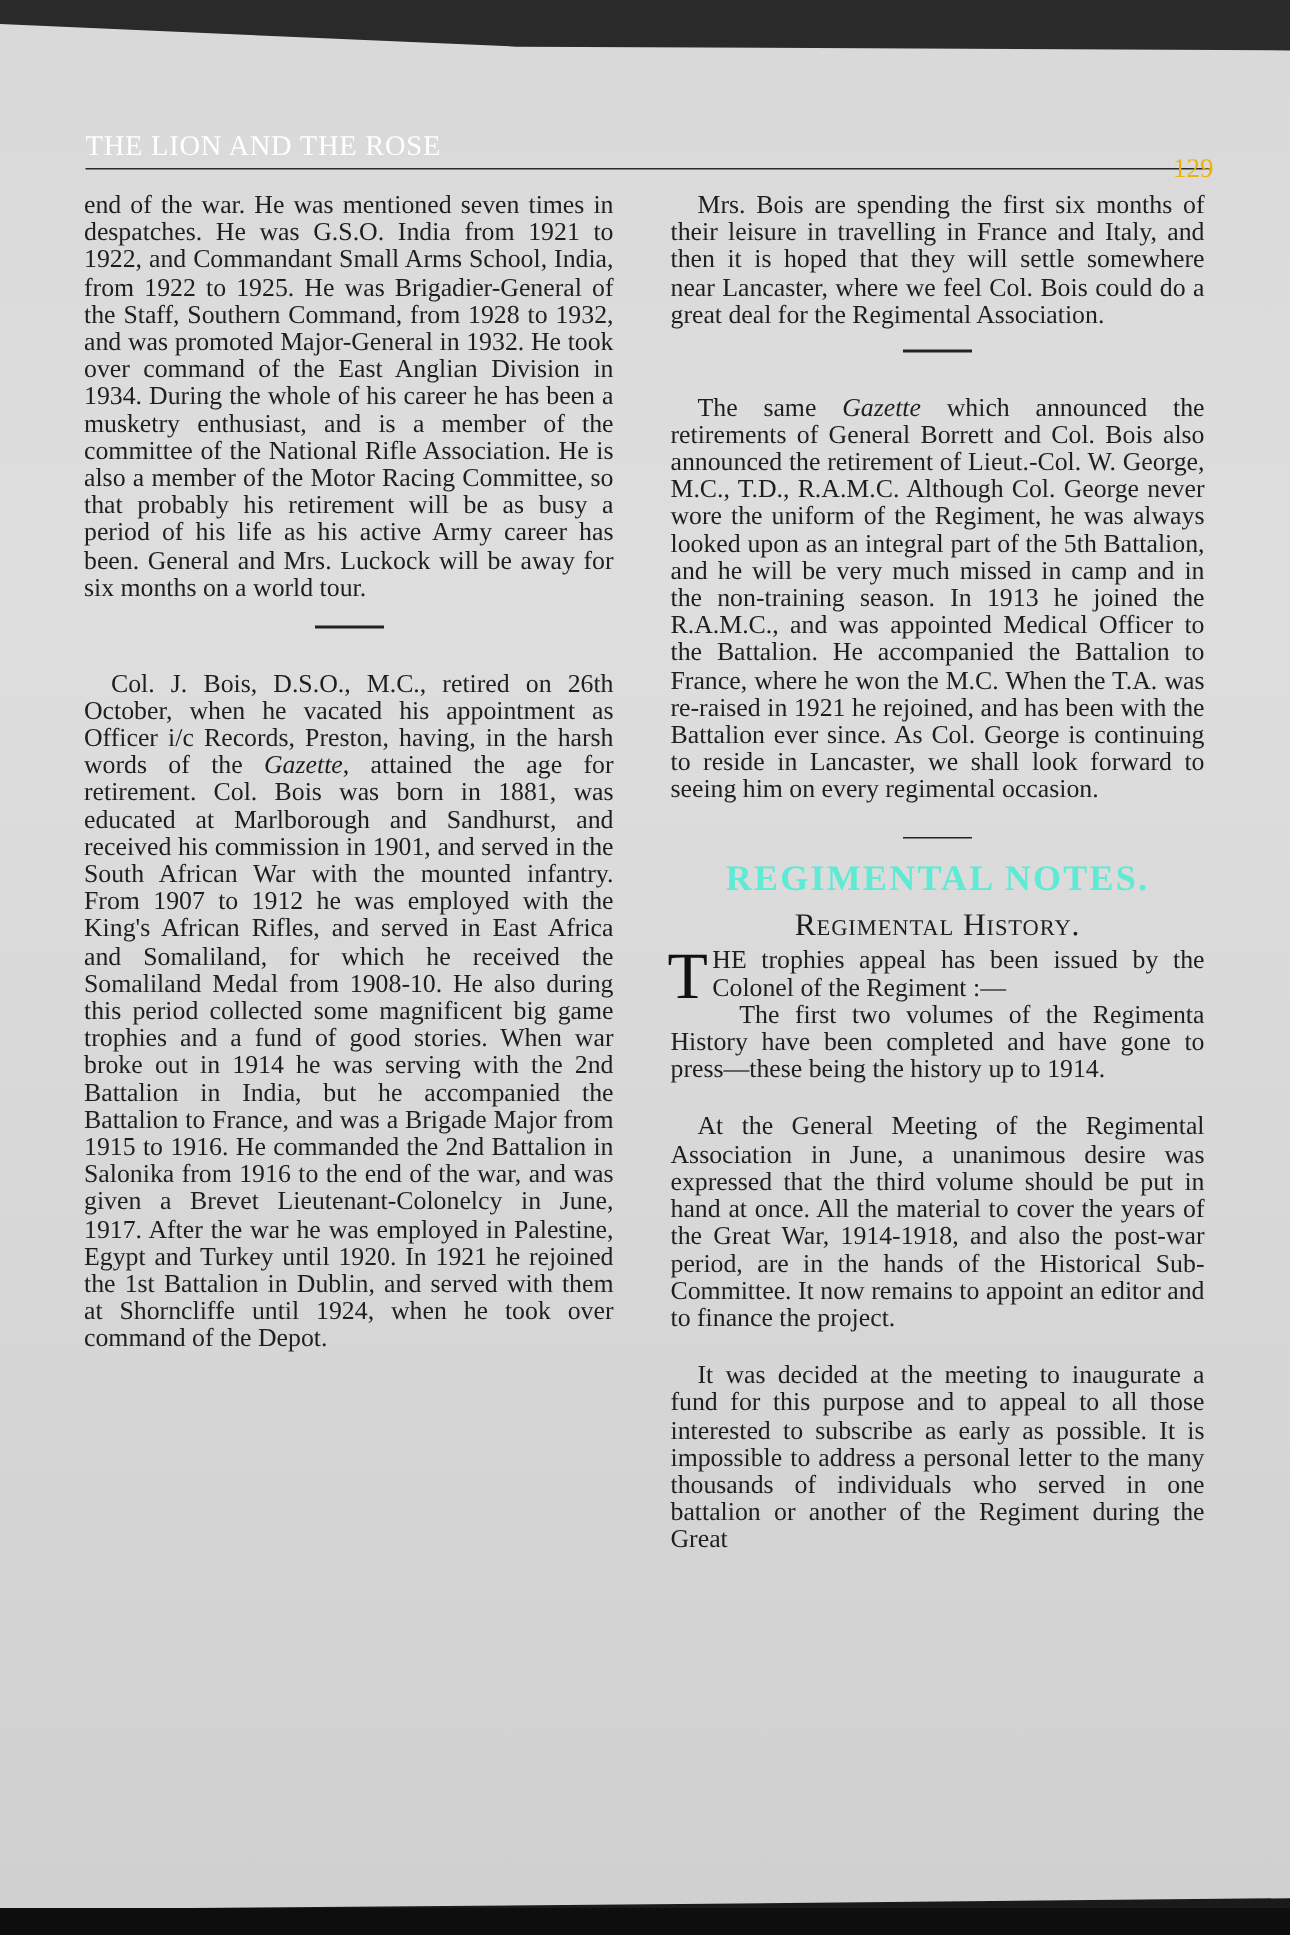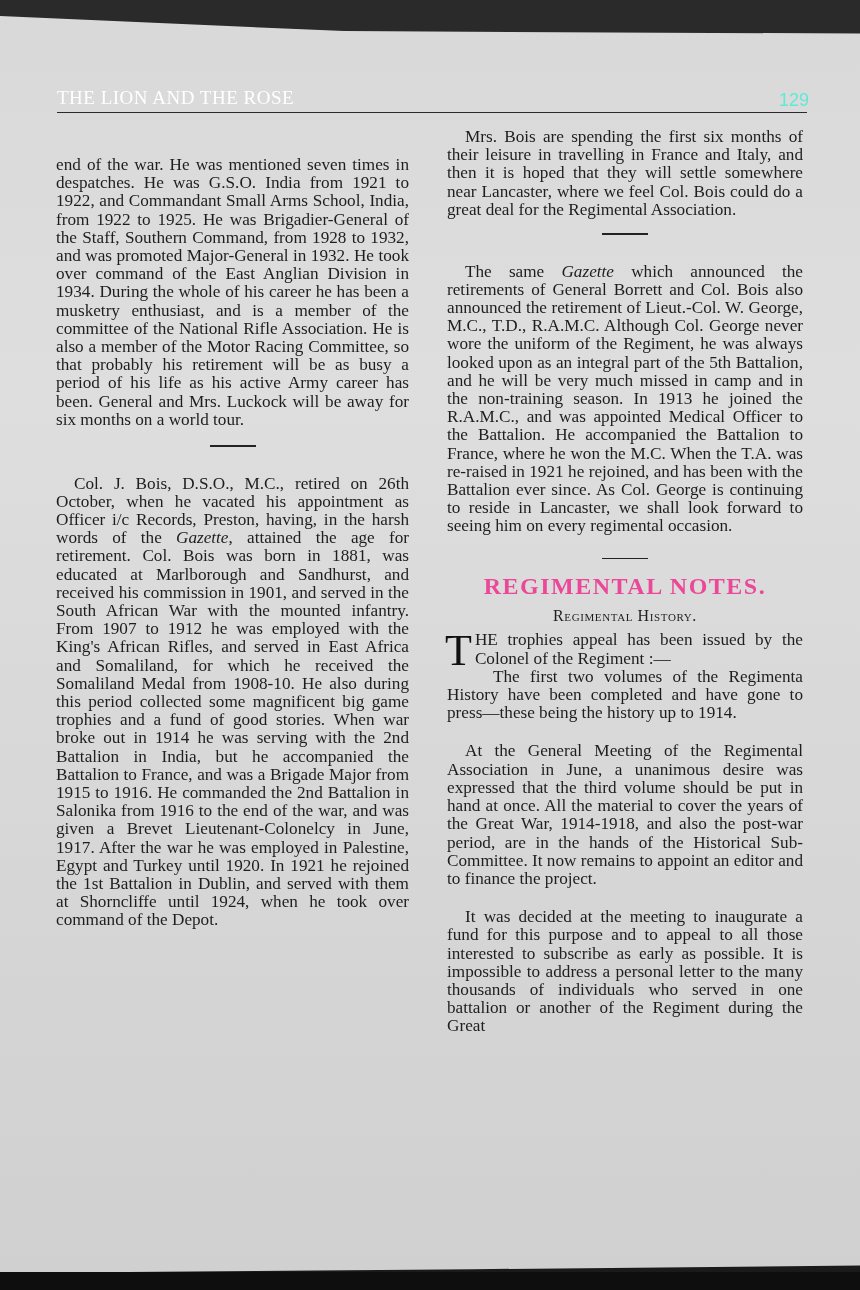--- a/index.html
+++ b/index.html
@@ -23,44 +23,44 @@
   }
   .header {
     position: absolute; left: 57px; top: 86px; width: 750px; height: 26px;
     border-bottom: 1.5px solid #2a2a2a;
   }
   .running-title {
     position: absolute; left: 0; right: 0; top: 1px; text-align: left;
     font-family: "Liberation Serif", serif; font-size: 19px; letter-spacing: 0.5px; color: #ffffff;
   }
   .page-number {
-    position: absolute; right: -2px; top: 4px;
-    font-family: Liberation Sans, sans-serif; font-size: 18px; color: #5eead4;
+    position: absolute; right: -2px; top: 16px;
+    font-family: Liberation Serif, serif; font-size: 18px; color: #eab308;
   }
   .column {
     position: absolute; top: 128px; color: #1e1e1e;
     font-family: "Liberation Serif", serif;
     font-size: 17.2px; line-height: 18.2px;
     text-align: justify;
   }
   .col-left { left: 56px; width: 353px; }
   .col-right { left: 447px; width: 356px; }
   .para { margin: 0; text-indent: 18px; }
-  .para.noindent { text-indent: 0; margin-top: 28px; }
+  .para.noindent { text-indent: 0; }
   .para + .para { margin-top: 20px; }
   .rule {
     width: 46px; height: 1.5px; background: #222; margin: 16px auto 28px auto;
   }
   .rule.short { margin: 14px auto 28px auto; }
   .section-title {
     text-align: center; font-family: "Liberation Serif", serif; font-weight: bold;
-    font-size: 24px; letter-spacing: 1.5px; margin: 18px 0 12px 0; color: #ec4899;
+    font-size: 24px; letter-spacing: 1.5px; margin: 18px 0 12px 0; color: #5eead4;
   }
   .subsection-title {
-    text-align: center; font-variant: small-caps; font-size: 16px; letter-spacing: 0.6px; margin: 0 0 6px 0;
+    text-align: center; font-variant: small-caps; font-size: 21px; letter-spacing: 0.6px; margin: 0 0 6px 0;
   }
   .dropcap-para { text-indent: 0; }
   .dropcap {
     float: left; font-size: 44px; line-height: 36px; margin: 2px 3px 0 -2px; font-weight: normal;
     color: #111;
   }
   em { font-style: italic; }
 </style>
 </head>
 <body>

